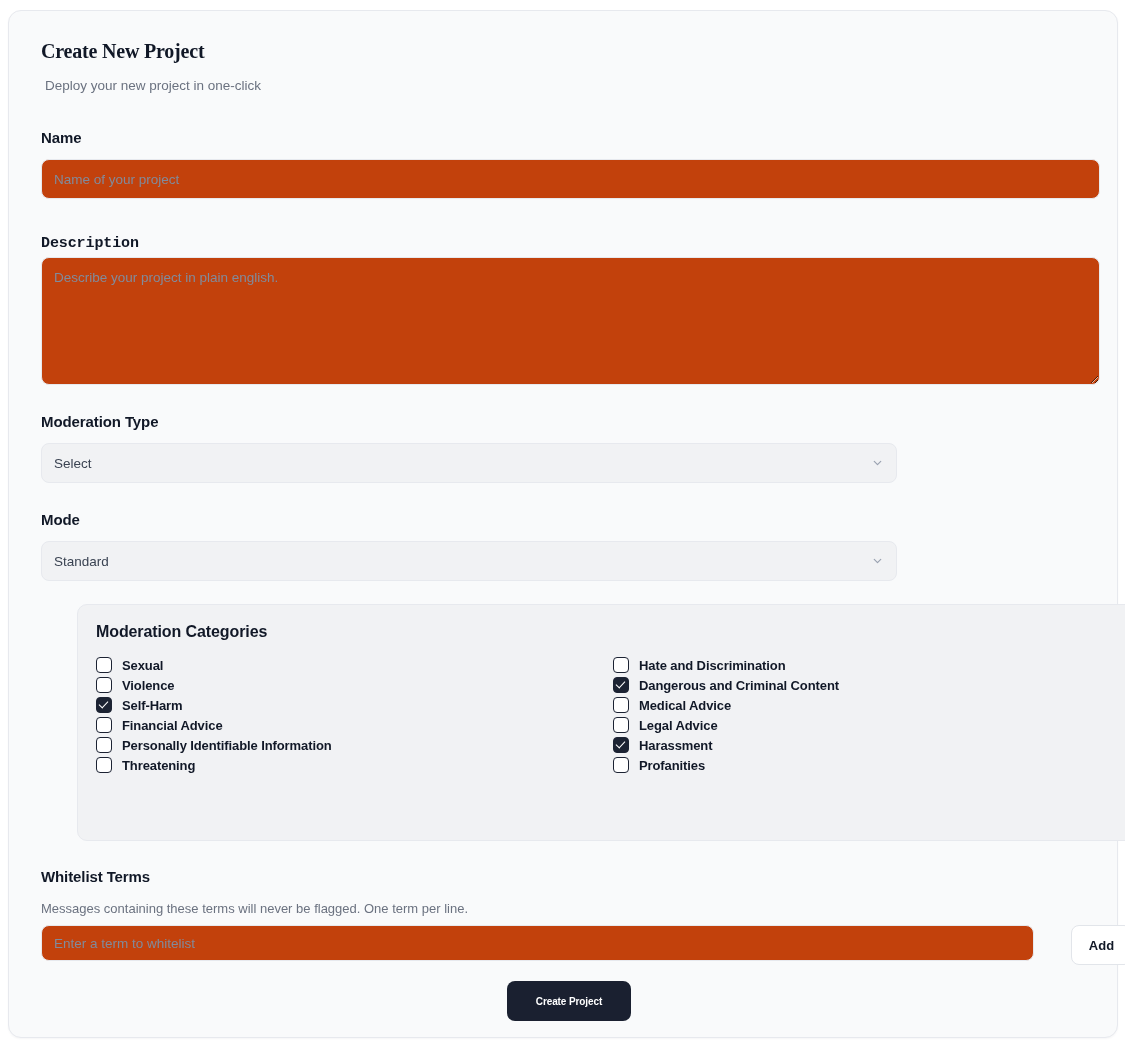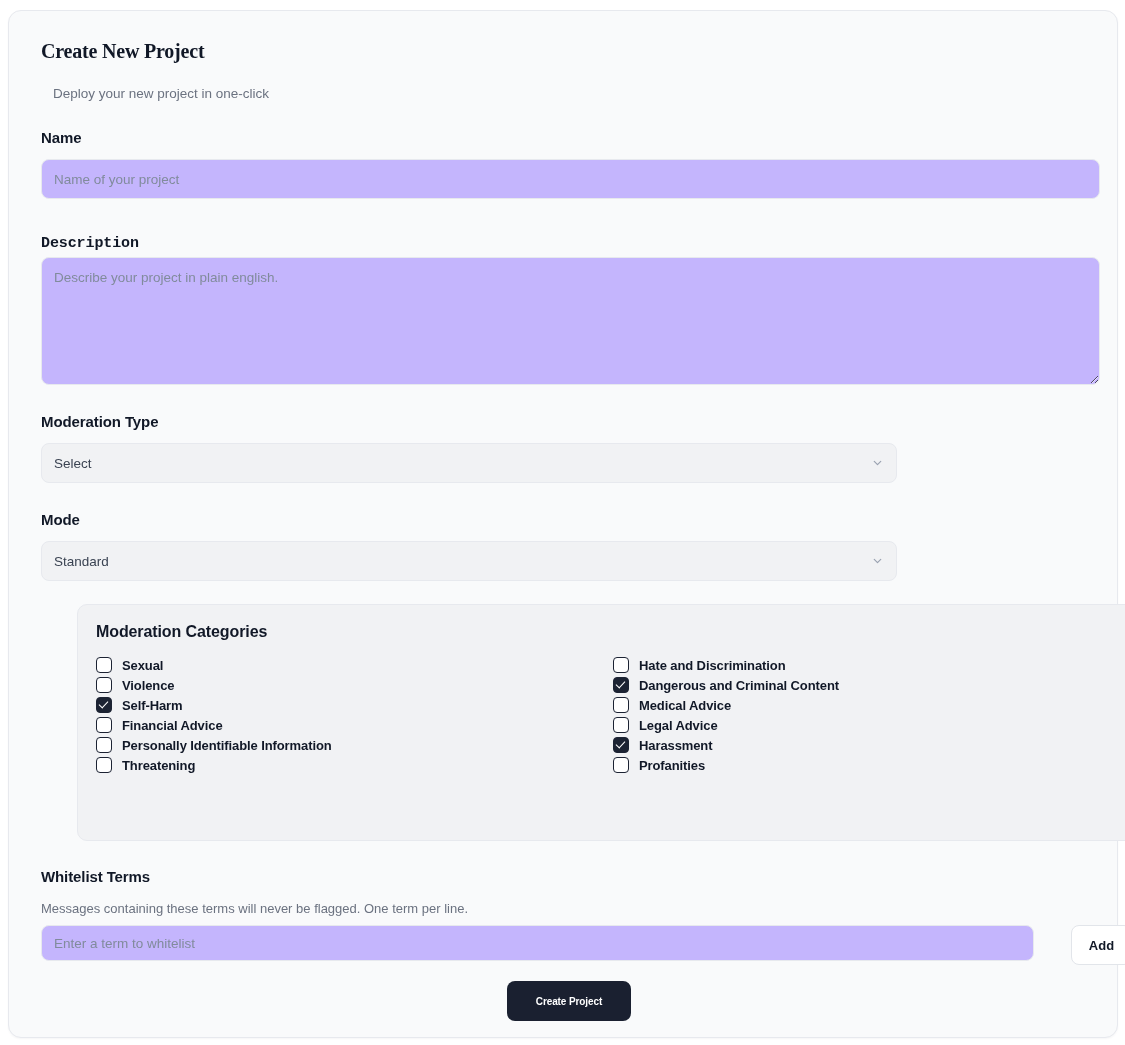--- a/index.html
+++ b/index.html
@@ -27,38 +27,38 @@
   }
   .card-title {
     margin: 0; padding-top: 28px;
     font-size: 20px; font-weight: bold;
     letter-spacing: -0.2px;
     color: #111827;
     line-height: 1.2;
     font-family: Liberation Serif, serif;
   }
   .card-subtitle {
-    margin: 12px; padding-top: 10px;
+    margin: 4px; padding-top: 10px;
     font-size: 13.5px; color: #6b7280;
     line-height: 1.3;
   }
   .field-label {
     font-size: 15px; font-weight: bold;
     color: #111827;
     letter-spacing: -0.1px;
   }
   .lbl-name { position: absolute; left: 32px; top: 118px; }
   .lbl-desc { position: absolute; left: 32px; top: 224px; font-family: Liberation Mono, monospace; }
   .lbl-modtype { position: absolute; left: 32px; top: 402px; }
   .lbl-mode { position: absolute; left: 32px; top: 500px; }
   .lbl-whitelist { position: absolute; left: 32px; top: 857px; }
 
   .input-base {
     position: absolute;
-    background: #c4b5fd;
+    background: #c2410c;
     border: 1px solid #e7e9ee;
     border-radius: 8px;
     font-family: "Liberation Sans", sans-serif;
     font-size: 13.5px;
     color: #111827;
     padding: 0 12px;
     outline: none;
   }
   .input-base::placeholder { color: #818b9c; }
 

